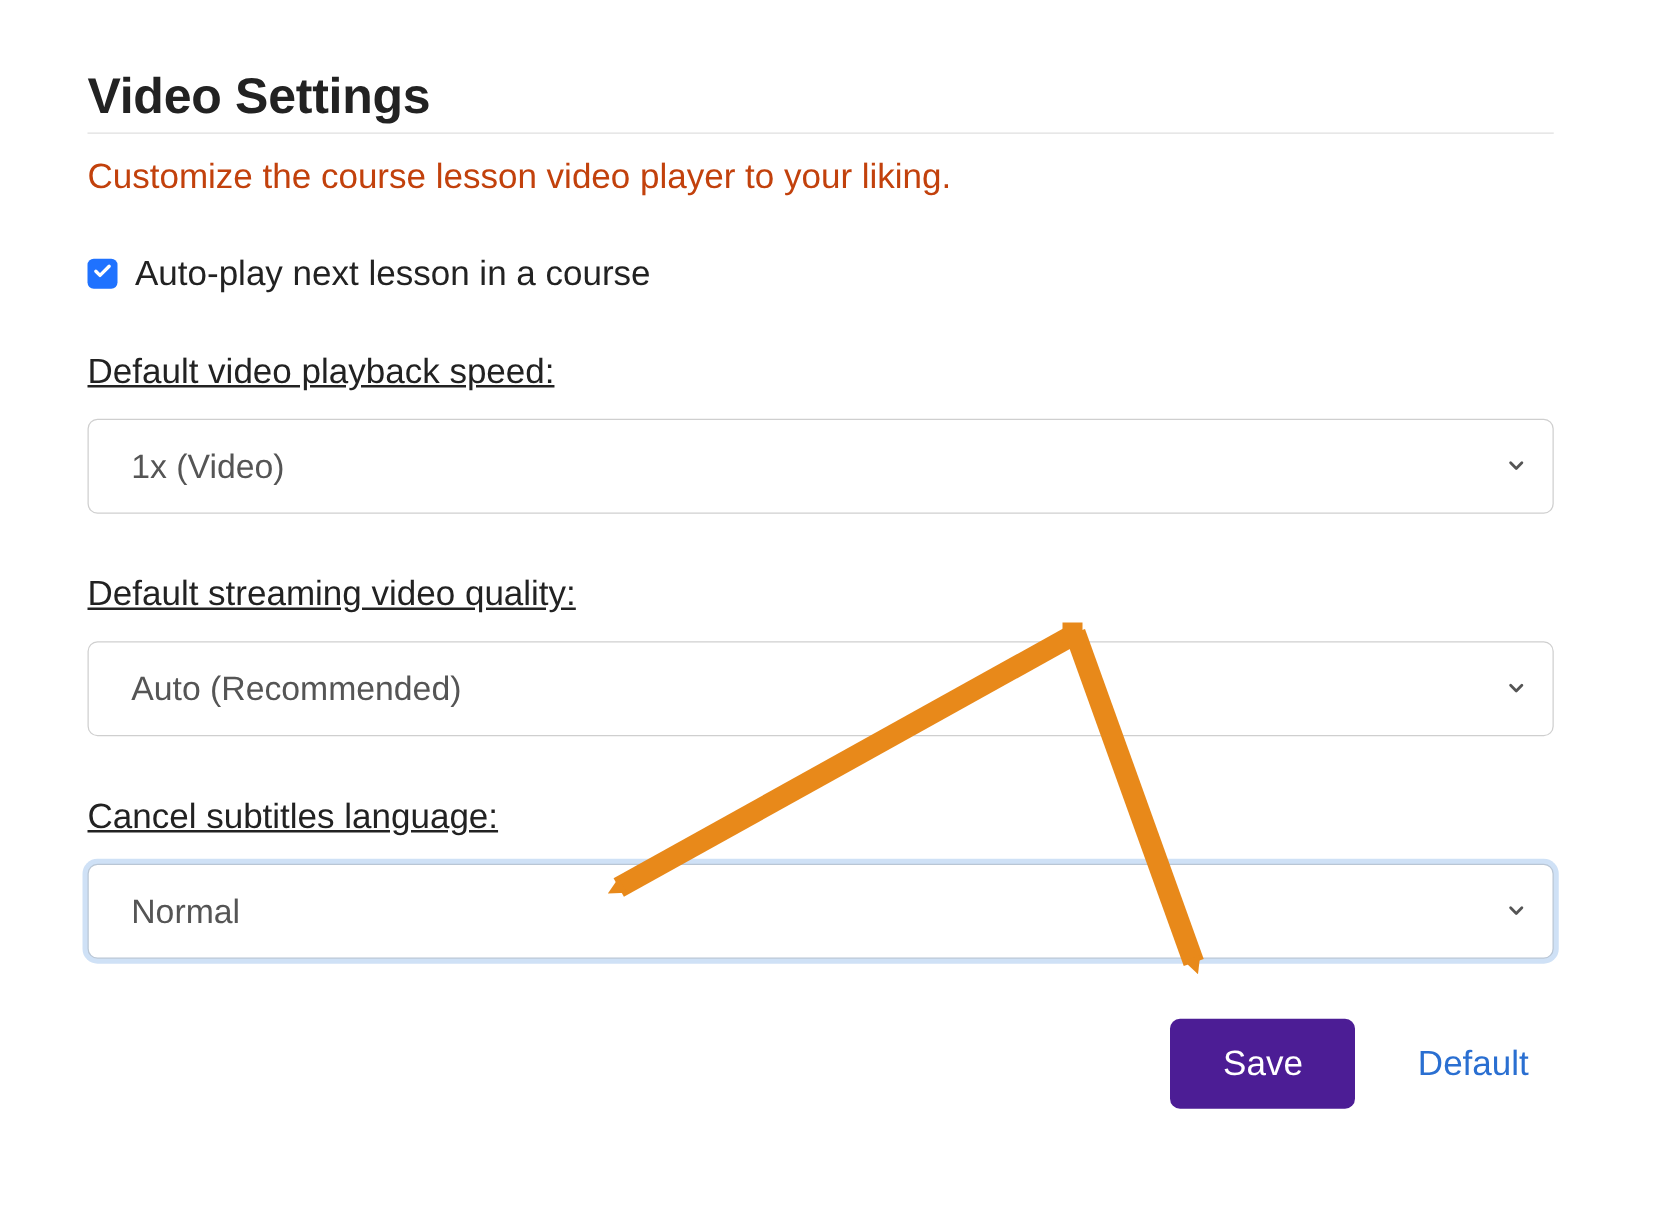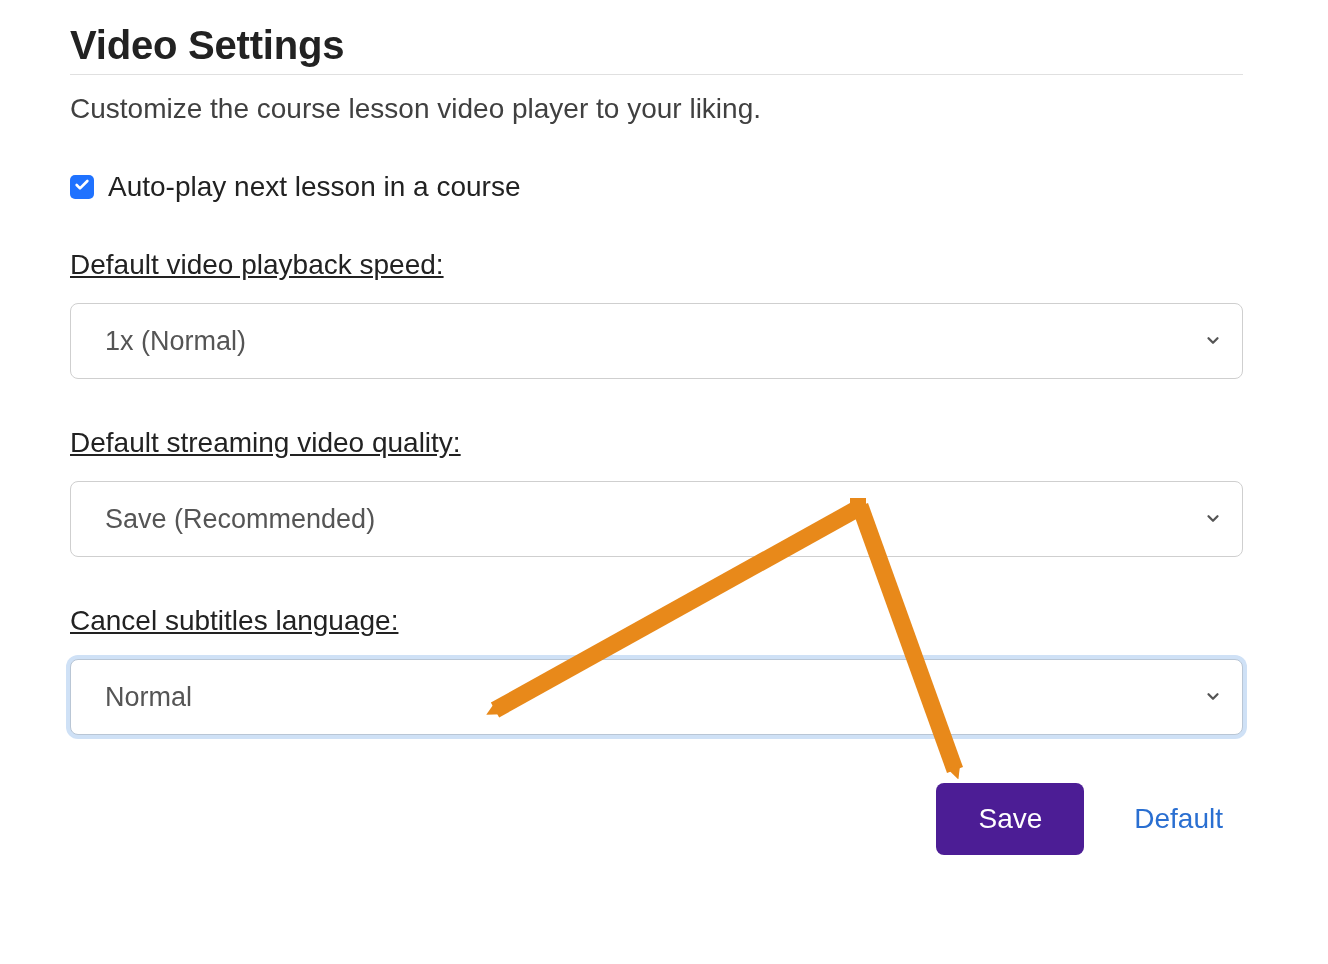--- a/index.html
+++ b/index.html
@@ -4,37 +4,37 @@
   <style>
     * { box-sizing: border-box; }
     body {
       margin: 0;
       font-family: -apple-system, BlinkMacSystemFont, "Segoe UI", Helvetica, Arial, sans-serif;
       color: #222;
       background: #fff;
     }
     .page {
       width: 1313px;
-      padding: 23px 70px 60px 70px;
+      padding: 55px 70px 60px 70px;
       position: relative;
     }
     h1.title {
       font-size: 40px;
       font-weight: 600;
       margin: 0 0 6px 0;
       letter-spacing: -0.2px;
     }
     .title-rule {
       border: none;
       border-bottom: 1px solid #e0e0e0;
       margin: 0 0 18px 0;
     }
     .subtitle {
       font-size: 28px;
-      color: #404040;
+      color: #c2410c;
       margin: 0 0 46px 0;
       font-weight: 400;
     }
     .checkbox-row {
       display: flex;
       align-items: center;
       gap: 14px;
       margin-bottom: 46px;
     }
     .cb {
@@ -135,31 +135,31 @@
         <svg viewBox="0 0 24 24" fill="none" stroke="currentColor" stroke-width="4" stroke-linecap="round" stroke-linejoin="round">
             <polyline points="4 12 9 17 20 6"></polyline>
           </svg>
       </span>
     </div>
     <span class="checkbox-label">Auto-play next lesson in a course</span>
   </div>
 
   <div class="field-label">Default video playback speed:</div>
   <div class="sel">
-    <span>1x (Normal)</span>
+    <span>1x (Video)</span>
     <span class="chev">
       <svg viewBox="0 0 24 24" fill="none" stroke="currentColor" stroke-width="3" stroke-linecap="round" stroke-linejoin="round">
           <polyline points="6 9 12 15 18 9"></polyline>
         </svg>
     </span>
   </div>
 
   <div class="field-label">Default streaming video quality:</div>
   <div class="sel">
-    <span>Save (Recommended)</span>
+    <span>Auto (Recommended)</span>
     <span class="chev">
       <svg viewBox="0 0 24 24" fill="none" stroke="currentColor" stroke-width="3" stroke-linecap="round" stroke-linejoin="round">
           <polyline points="6 9 12 15 18 9"></polyline>
         </svg>
     </span>
   </div>
 
   <div class="field-label">Cancel subtitles language:</div>
   <div class="sel focused">
     <span>Normal</span>

